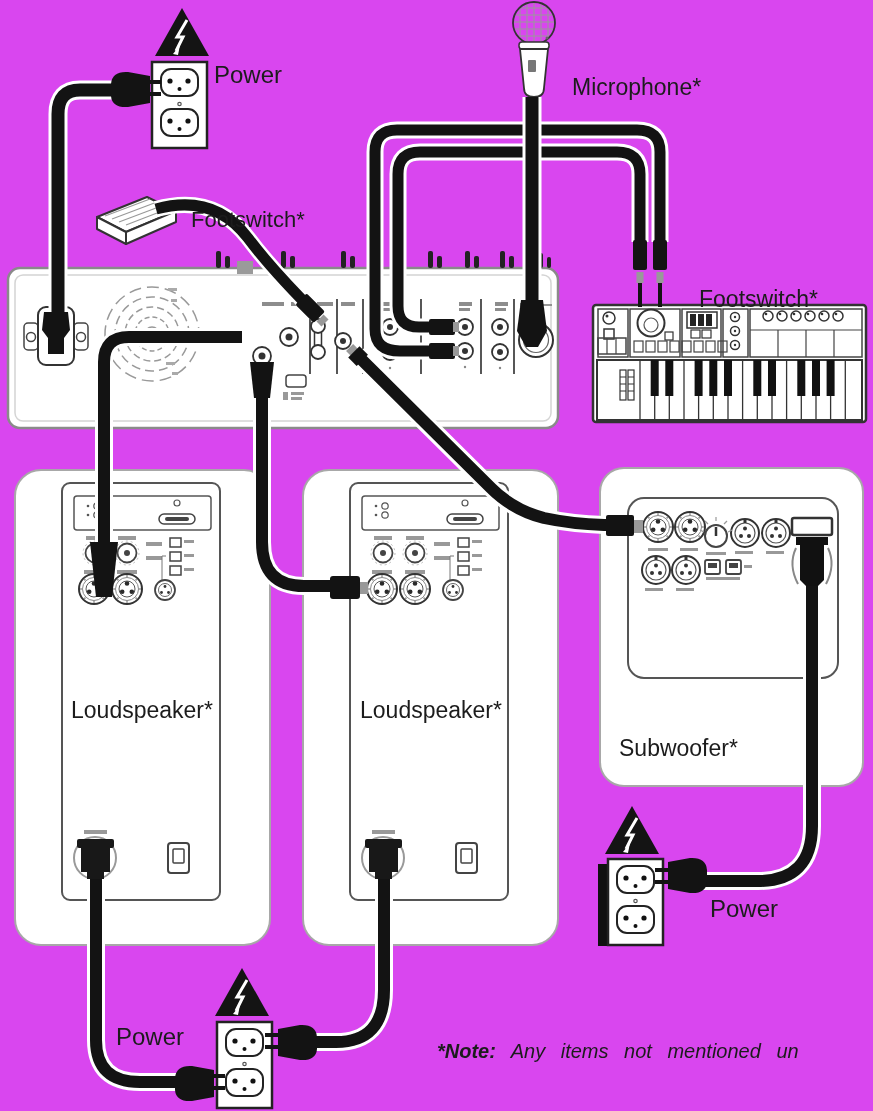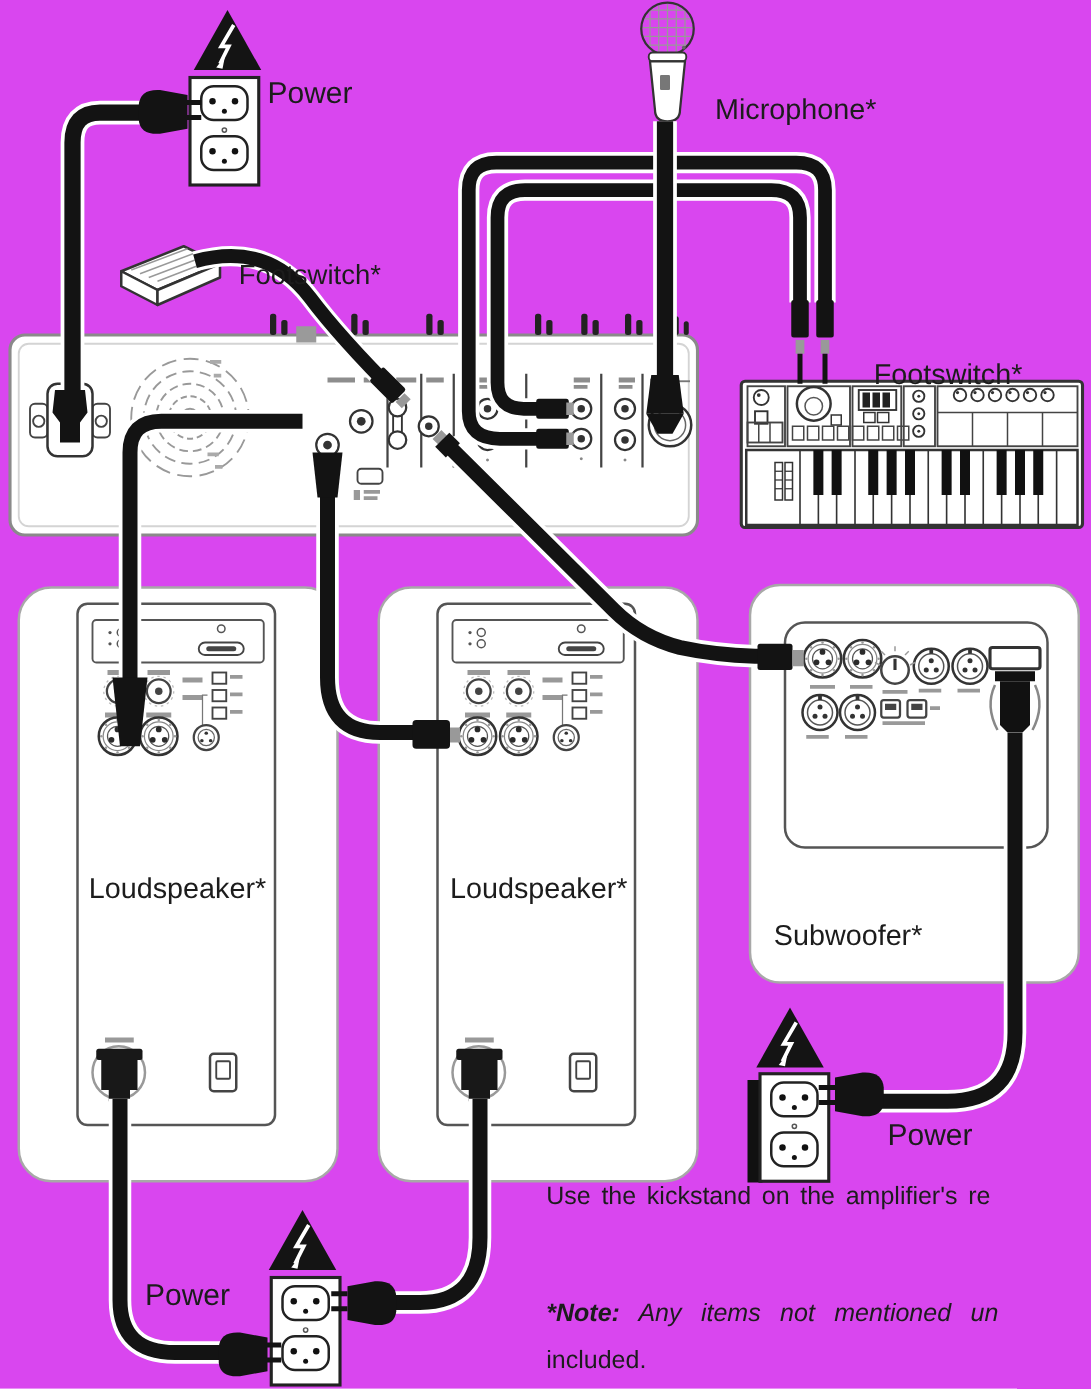--- a/index.html
+++ b/index.html
@@ -522,21 +522,19 @@
 <div class="lbl lbl-device" style="left:191px;top:175px;font-size:22px;">Footswitch*</div>
 <div class="lbl lbl-device" style="left:572px;top:42px;">Microphone*</div>
 <div class="lbl lbl-device" style="left:699px;top:254px;">Footswitch*</div>
 <div class="lbl lbl-device" style="left:62px;top:665px;width:160px;text-align:center;">Loudspeaker*</div>
 <div class="lbl lbl-device" style="left:350px;top:665px;width:162px;text-align:center;">Loudspeaker*</div>
 <div class="lbl lbl-device" style="left:619px;top:703px;text-align:right;">Subwoofer*</div>
 <div class="lbl lbl-power" style="left:710px;top:895px;">Power</div>
 <div class="lbl lbl-power" style="left:116px;top:1023px;">Power</div>
 
 <div class="para" style="top:944px;">
-  <div class="line">Use the kickstand on the amplifier's re</div>
 </div>
 
 <div class="para" style="top:1038px;">
   <div class="note-line"><b>*Note:</b> <span>Any items not mentioned un</span></div>
-  <div class="inc">included.</div>
 </div>
 
 </div>
 
 </body></html>

